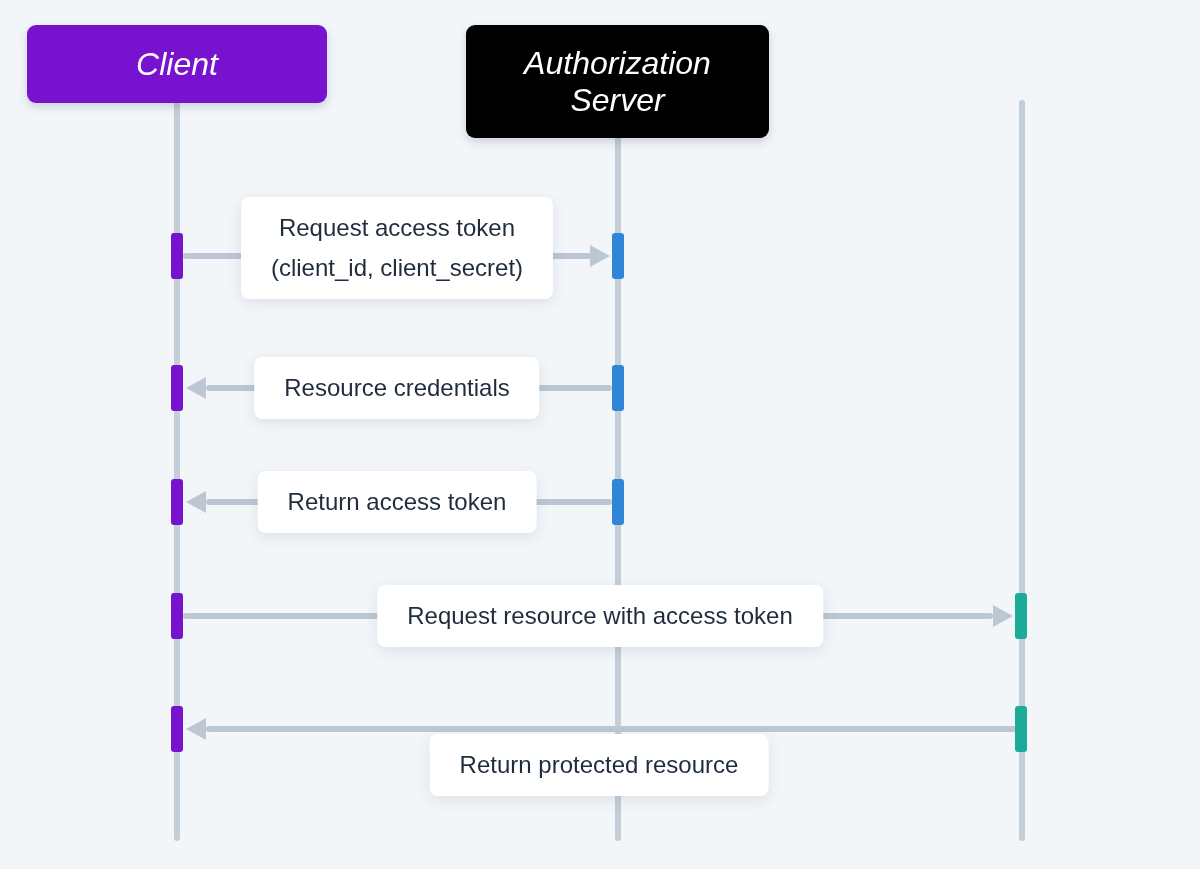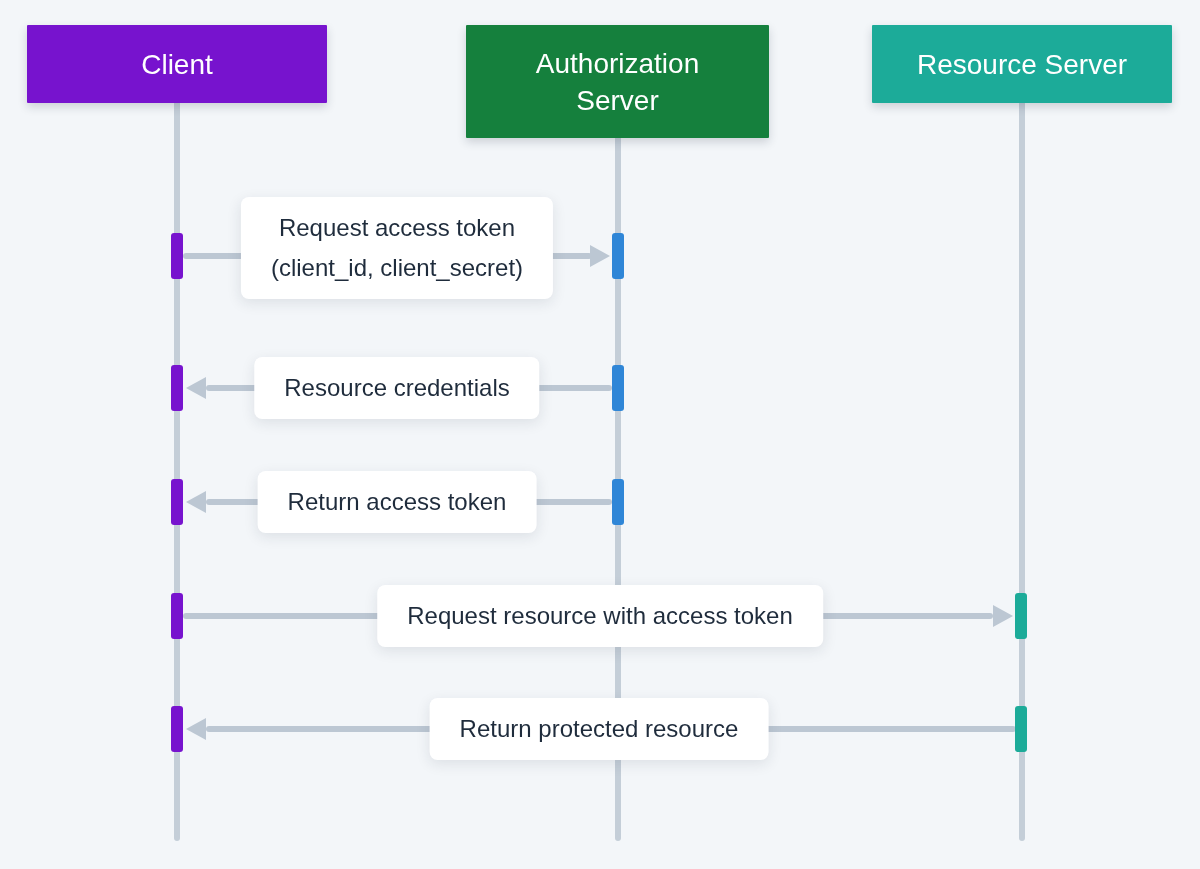--- a/index.html
+++ b/index.html
@@ -9,31 +9,32 @@
     height: 869px;
     background: var(--bg, #f3f6f9);
     font-family: "Liberation Sans", sans-serif;
     overflow: hidden;
   }
 
   
   .actor {
     position: absolute;
     top: 25px;
-    border-radius: 1px;
+    border-radius: 9px;
     color: #ffffff;
-    font-size: 28px;
+    font-size: 32px;
     line-height: 37px;
     display: flex;
     align-items: center;
     justify-content: center;
     text-align: center;
     white-space: pre-line;
     box-shadow: 0 4px 10px rgba(25, 39, 62, 0.18);
     z-index: 5;
+    font-style: italic;
   }
   .actor-client   { left: 27px;  width: 300px; height: 78px; }
   .actor-auth     { left: 466px; width: 303px; height: 113px; }
   .actor-resource { left: 872px; width: 300px; height: 78px; }
 
   
   .lifeline {
     position: absolute;
     width: 6px;
     border-radius: 3px;
@@ -104,31 +105,30 @@
     border-radius: 8px;
     box-shadow: 0 4px 14px rgba(25, 39, 62, 0.10);
     text-align: center;
     white-space: pre-line;
     z-index: 4;
   }
   .r1-label { left: 397px; top: 248px; }
   .r2-label { left: 397px; top: 388px; }
   .r3-label { left: 397px; top: 502px; }
   .r4-label { left: 600px; top: 616px; }
-  .r5-label { left: 599px; top: 729px; }
+  .r5-label { left: 599px; top: 765px; }
 </style>
 </head>
 <body>
 
 <div class="canvas" style="--bg: #f3f6f9; --lifeline-color: #c4ced8; --arrow-color: #bcc7d3; --label-bg: #ffffff; --label-text: #1f2c3c;">
 
   <div class="actor actor-client" style="background: rgb(119, 19, 206);">Client</div>
-  <div class="actor actor-auth" style="background: #15803d;">Authorization
+  <div class="actor actor-auth" style="background: #000000;">Authorization
 Server</div>
-  <div class="actor actor-resource" style="background: rgb(28, 171, 153);">Resource Server</div>
 
   <div class="lifeline lifeline-client"></div>
   <div class="lifeline lifeline-auth"></div>
   <div class="lifeline lifeline-resource"></div>
 
   <div class="line r1-line"></div>
   <div class="head head-right r1-head"></div>
   <div class="bar bar-c1" style="background: rgb(119, 19, 206);"></div>
   <div class="bar bar-a1" style="background: rgb(47, 134, 215);"></div>
   <div class="msg-label r1-label">Request access token

